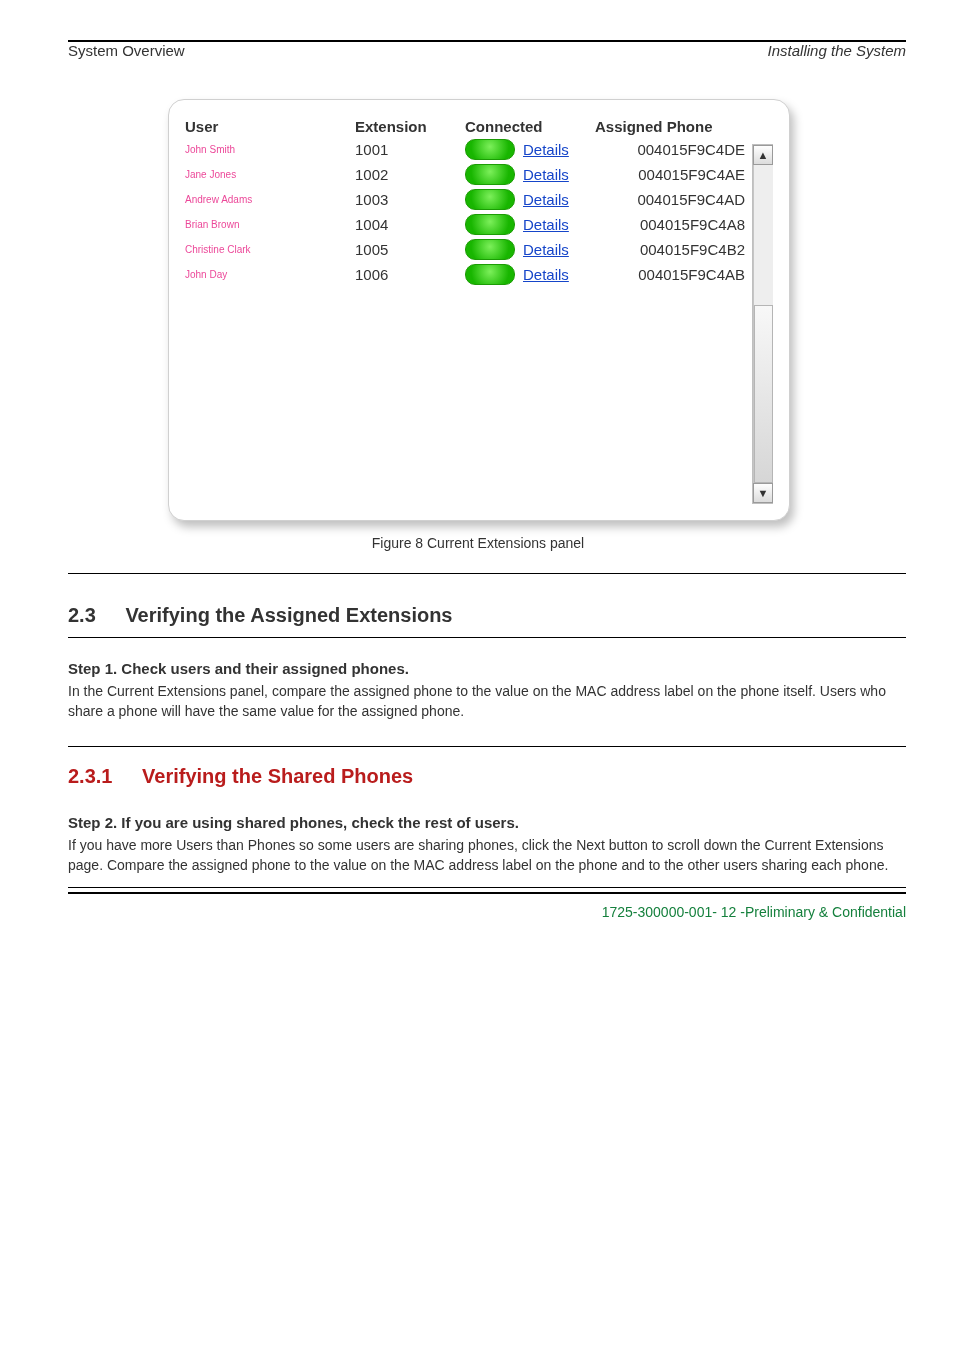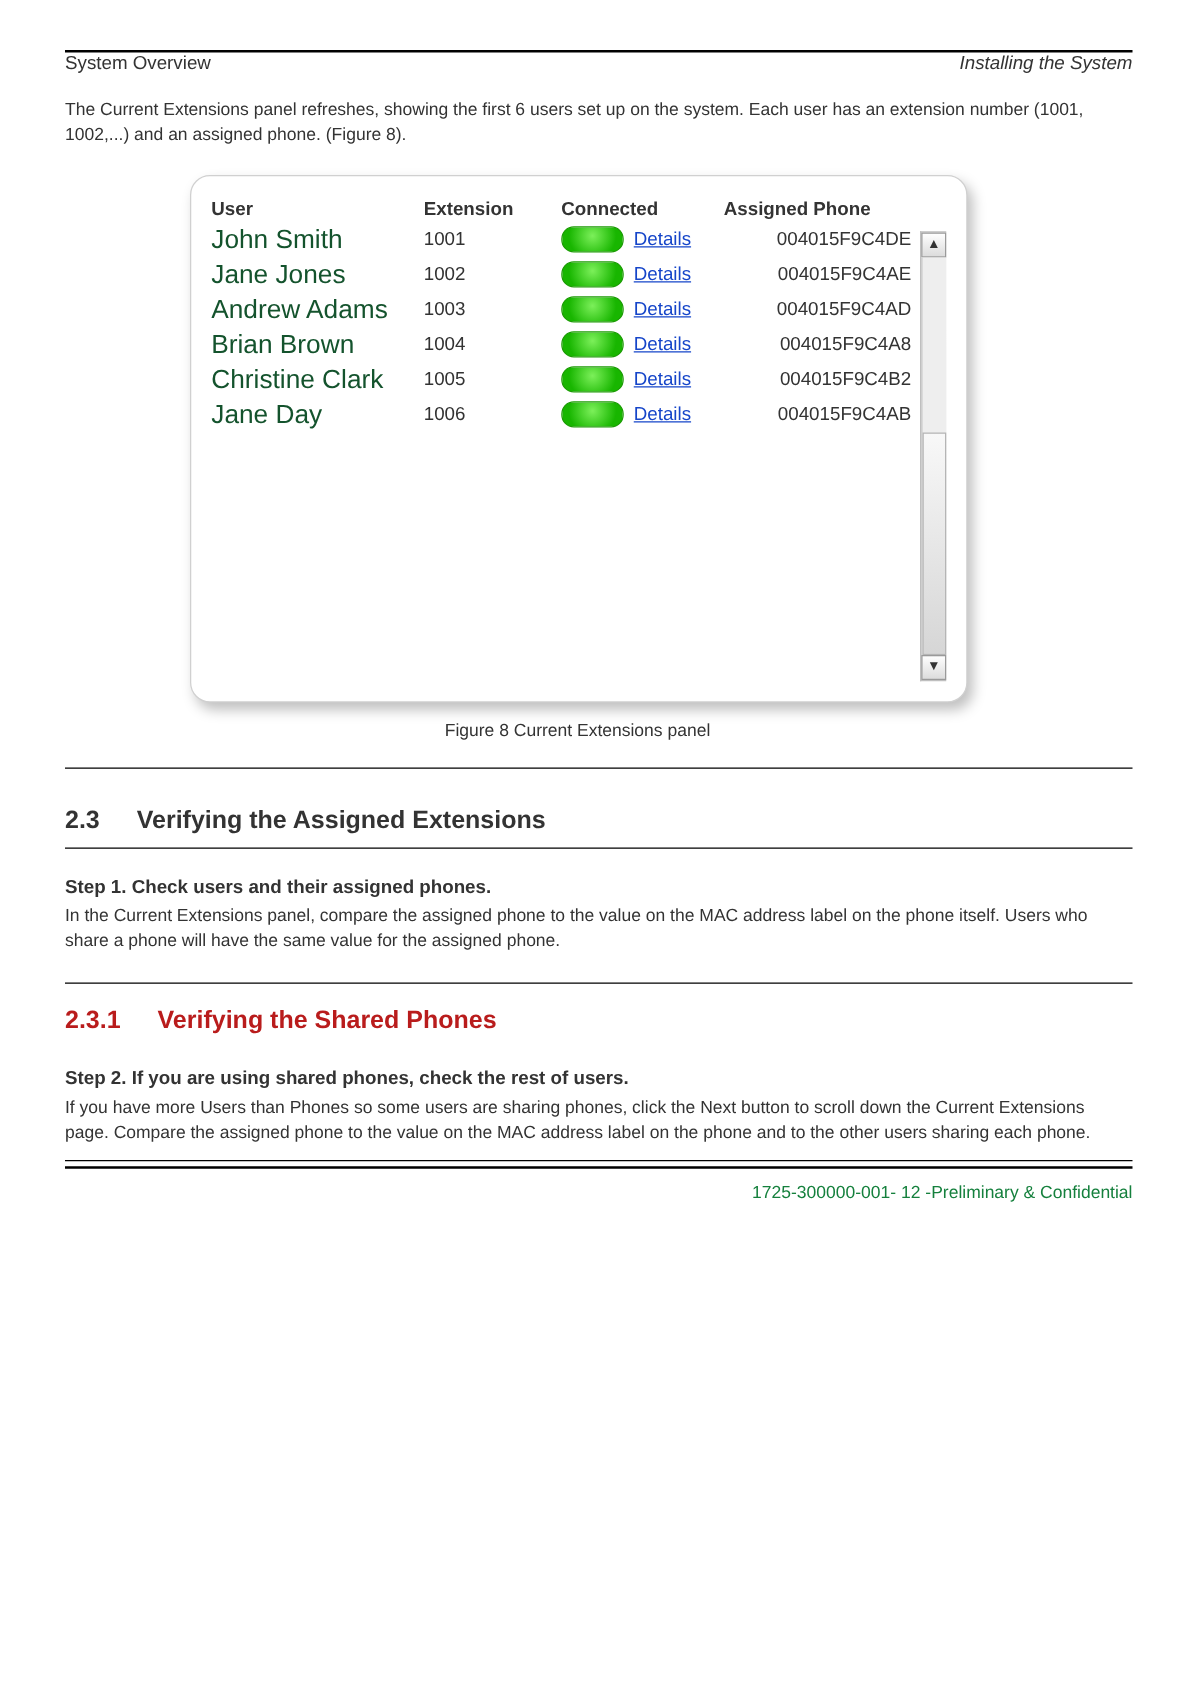--- a/index.html
+++ b/index.html
@@ -4,21 +4,21 @@
   <style>
     body {
       width: 954px;
       margin: 0;
       font-family: Arial, Helvetica, sans-serif;
       font-size: 14px;
       color: #333333;
       background: #ffffff;
     }
     .doc {
-      padding: 40px 48px 40px 52px;
+      padding: 40px 48px 40px 68px;
     }
     .hr {
       border: 0;
       border-top: 2px solid #000;
       margin: 0;
     }
     .section-num {
       font-size: 20px;
       font-weight: bold;
       color: #333333;
@@ -83,22 +83,22 @@
       grid-template-columns: 170px 110px 130px 150px;
       align-items: center;
       padding: 2px 0;
     }
     .col-hdr {
       font-weight: bold;
       color: #333333;
       font-size: 15px;
     }
     .user-cell {
-      color: #14532d;
-      font-size: 21px;
+      color: #ec4899;
+      font-size: 10px;
     }
     .ext-cell {
       color: #333333;
       font-size: 15px;
     }
     .conn-cell {
       display: flex;
       align-items: center;
       gap: 8px;
     }
@@ -203,21 +203,20 @@
 <body>
 
 <div class="doc">
   <hr class="hr">
 
   <div class="header-bar">
     <span>System Overview</span>
     <span class="header-right">Installing the System</span>
   </div>
 
-  <div class="para">The Current Extensions panel refreshes, showing the first 6 users set up on the system. Each user has an extension number (1001, 1002,...) and an assigned phone. (Figure 8).</div>
 
   <div class="figure-wrap">
     <div class="panel">
       <div class="panel-body">
         <div class="list-area">
           <div class="col-hdr-row">
             <div class="col-hdr">User</div>
             <div class="col-hdr">Extension</div>
             <div class="col-hdr">Connected</div>
             <div class="col-hdr">Assigned Phone</div>
@@ -267,21 +266,21 @@
             <div class="user-cell">Christine Clark</div>
             <div class="ext-cell">1005</div>
             <div class="conn-cell">
               <span class="pill"></span>
               <a href="#" class="details-link">Details</a>
             </div>
             <div class="mac-cell">004015F9C4B2</div>
           </div>
 
           <div class="data-row">
-            <div class="user-cell">Jane Day</div>
+            <div class="user-cell">John Day</div>
             <div class="ext-cell">1006</div>
             <div class="conn-cell">
               <span class="pill"></span>
               <a href="#" class="details-link">Details</a>
             </div>
             <div class="mac-cell">004015F9C4AB</div>
           </div>
         </div>
 
         <div class="scrollbar">

